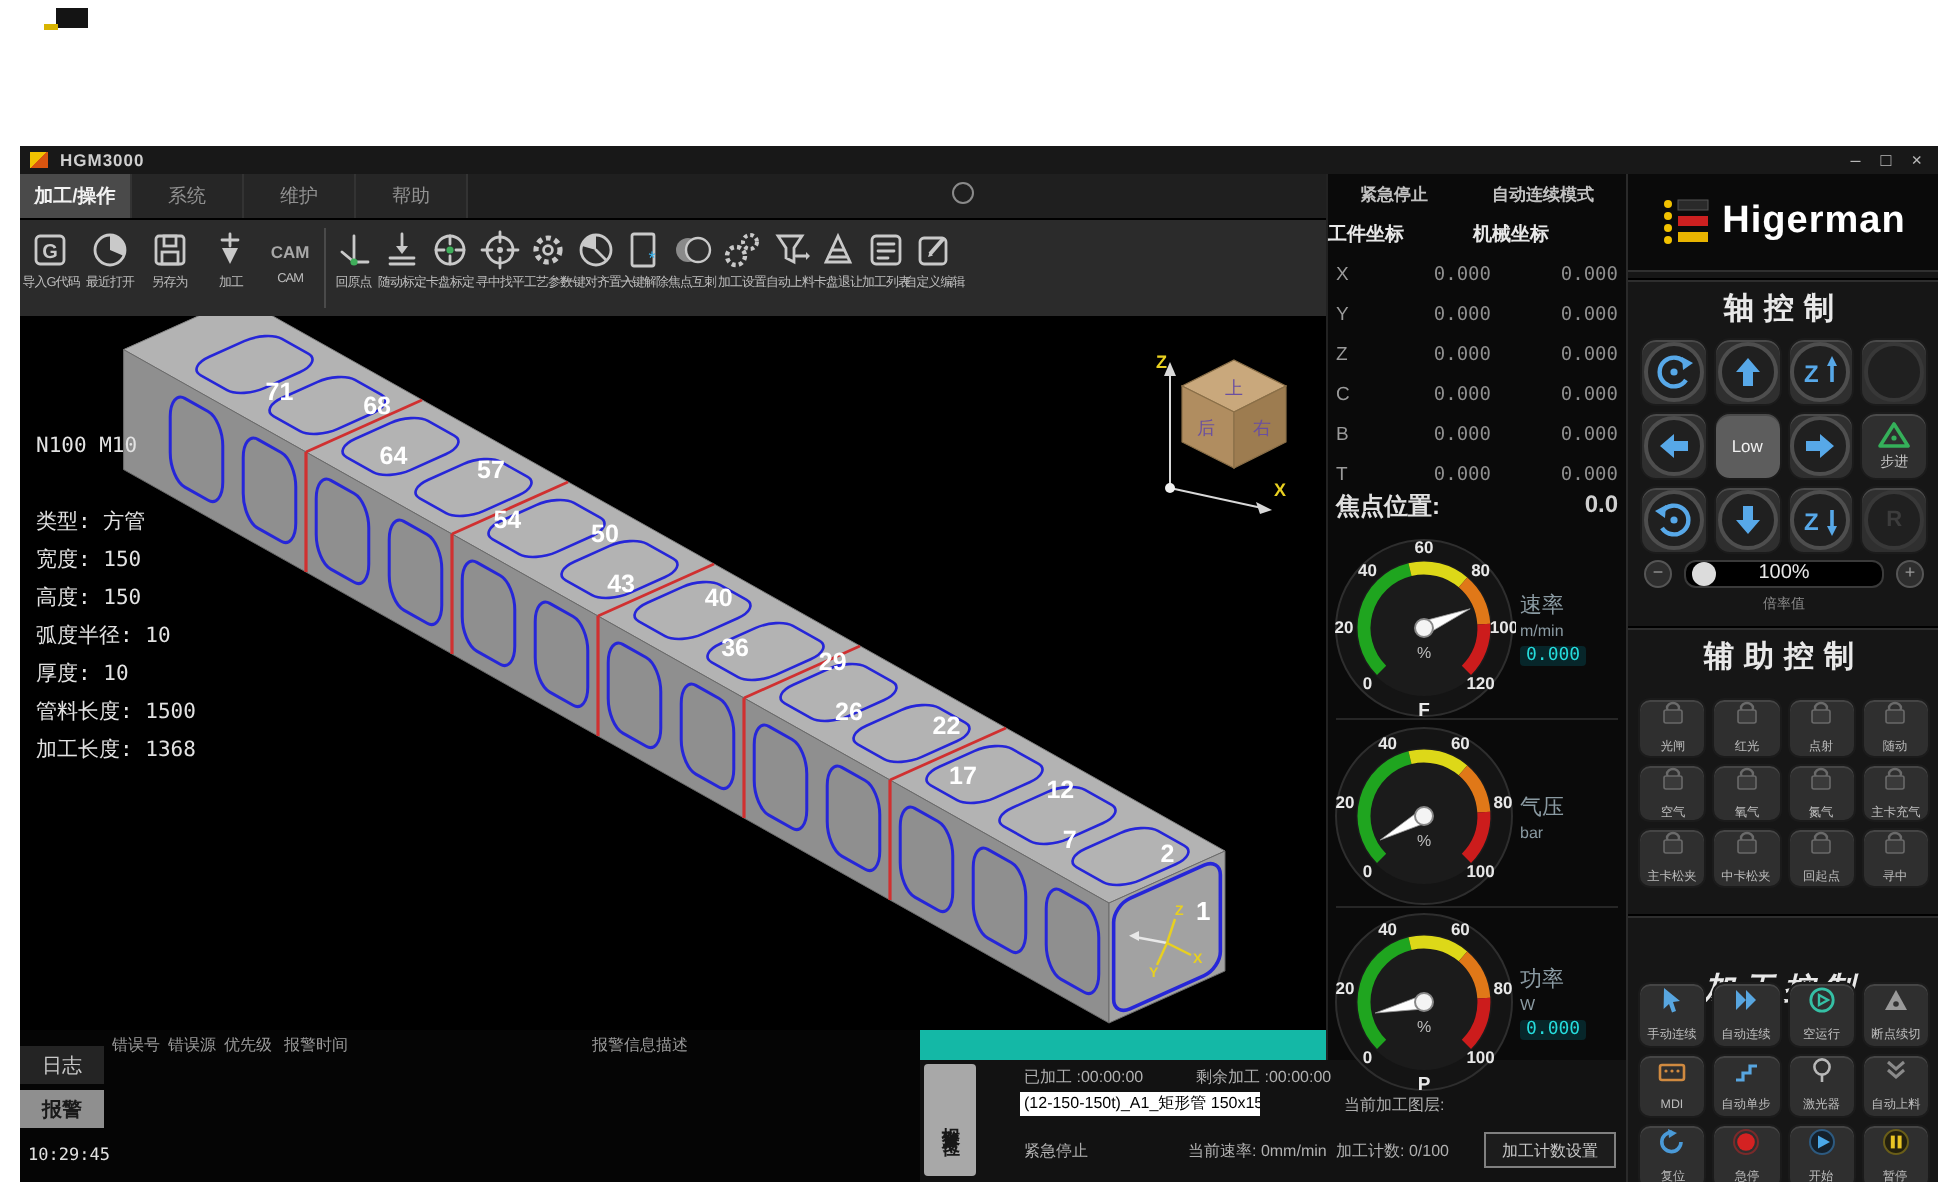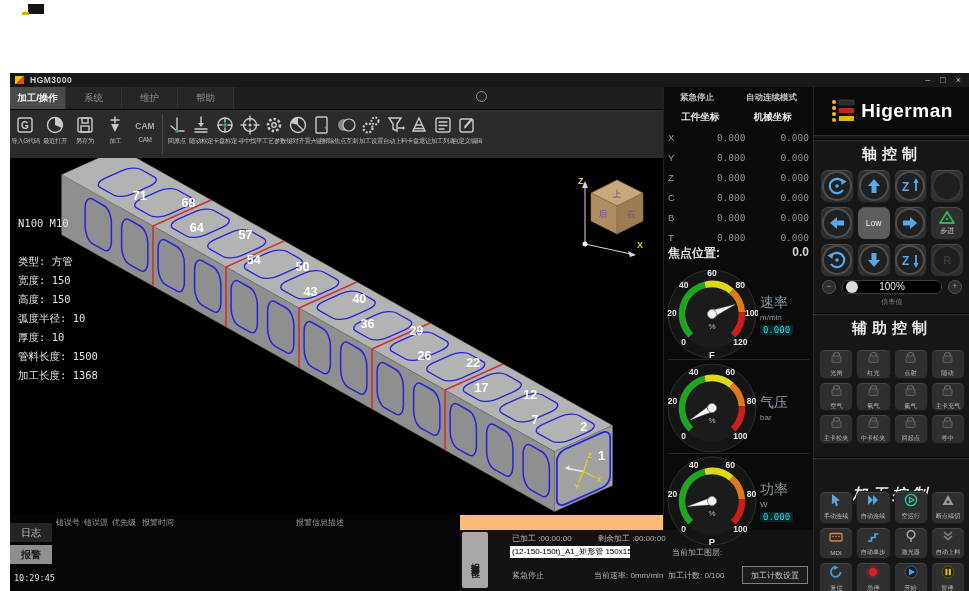--- a/index.html
+++ b/index.html
@@ -1,20 +1,20 @@
 <!DOCTYPE html>
 <html><head>
 <meta charset="utf-8">
 <style>
   html,body{margin:0;padding:0;}
   body{width:969px;height:591px;background:#fff;font-family:"Liberation Sans",sans-serif;position:relative;overflow:hidden;}
   .abs{position:absolute;}
   #artifact{left:28px;top:4px;width:16px;height:10px;background:#141414;}
   #artifact2{left:22px;top:12px;width:7px;height:3px;background:#d8b400;}
-  #app{left:10px;top:73px;width:959px;height:518px;background:#fdba74;overflow:hidden;}
+  #app{left:10px;top:73px;width:959px;height:518px;background:#14b8a6;overflow:hidden;}
   
   #titlebar{left:0;top:0;width:959px;height:14px;background:#181818;display:flex;align-items:center;}
   #title-icon{width:9px;height:8px;margin-left:5px;background:linear-gradient(135deg,#f2c200 50%,#d85510 50%);}
   #title-text{color:#cfcfcf;font-size:8.5px;font-weight:bold;margin-left:6px;letter-spacing:.5px;}
   #win-controls{margin-left:auto;margin-right:8px;display:flex;gap:10px;color:#b8b8b8;font-size:9px;line-height:14px;}
   #win-controls span{cursor:default;}
   
   #menubar{left:0;top:14px;width:653px;height:22px;background:#1f1f1f;display:flex;border-bottom:1px solid #000;}
   .tab{width:55px;display:flex;align-items:center;justify-content:center;font-size:9.5px;color:#909090;border-right:1px solid #333;background:#262626;}
   .tab.active{background:#4a4a4a;color:#f2f2f2;font-weight:bold;}
@@ -40,29 +40,29 @@
   
   #bstatus{left:450px;top:457px;width:353px;height:61px;background:#121212;}
   #alarm-reset{position:absolute;left:2px;top:2px;width:26px;height:56px;background:#a8a8a8;color:#181818;font-size:9px;font-weight:bold;display:flex;align-items:center;justify-content:center;writing-mode:vertical-lr;letter-spacing:2px;border-radius:2px;}
   .bs-text{position:absolute;font-size:8px;color:#b0b0b0;white-space:nowrap;}
   #file-field{position:absolute;left:50px;top:16px;width:118px;height:12px;background:#fff;color:#000;font-size:8px;line-height:12px;overflow:hidden;white-space:nowrap;padding-left:2px;}
   #count-btn{position:absolute;left:282px;top:36px;width:64px;height:16px;border:1px solid #808080;color:#c8c8c8;font-size:8px;display:flex;align-items:center;justify-content:center;background:#1c1c1c;font-family:Liberation Mono, monospace;}
   
   #coords{left:653px;top:14px;width:149px;height:443px;background:#0a0a0a;border-left:1px solid #222;border-right:1px solid #222;}
   #estop-row{position:absolute;left:0;top:5px;width:149px;display:flex;justify-content:space-around;font-size:8.5px;color:#c0c0c0;font-weight:bold;}
   #coord-heads{position:absolute;left:0;top:24px;width:145px;display:flex;font-size:9.5px;color:#e8e8e8;font-weight:bold;}
-  #coord-heads span{flex:1;text-align:center;font-family:Liberation Serif, serif;}
+  #coord-heads span{flex:1;text-align:left;font-family:Liberation Serif, serif;}
   .coord-row{position:absolute;left:4px;width:141px;height:20px;display:flex;align-items:center;}
   .coord-row .ax{width:14px;color:#9a9a9a;font-size:9.5px;}
   .coord-row .val{flex:1;text-align:right;color:#8f8f8f;font-size:9.5px;font-family:"DejaVu Sans Mono",monospace;}
   #focus-row{position:absolute;left:4px;top:158px;width:141px;display:flex;font-size:12px;color:#e0e0e0;font-weight:bold;}
   #focus-row .fv{margin-left:auto;color:#cfcfcf;}
   .gauge-block{position:absolute;left:2px;width:145px;height:92px;display:flex;align-items:center;}
   .g-side{margin-left:2px;display:flex;flex-direction:column;gap:1px;}
-  .g-name{color:#8a9aa2;font-size:14px;}
+  .g-name{color:#8a9aa2;font-size:11px;}
   .g-unit{color:#8a9aa2;font-size:8px;}
   .g-val{color:#25dcdc;background:#07262a;font-size:9px;font-family:"DejaVu Sans Mono",monospace;padding:0 3px;border-radius:2px;margin-top:2px;}
   .g-sep{position:absolute;left:4px;width:141px;height:1px;background:#262626;}
   
   #rpanel{left:803px;top:14px;width:156px;height:504px;background:#161616;border-left:1px solid #2a2a2a;}
   #logo{position:absolute;left:0;top:0;width:156px;height:48px;background:#0a0a0a;display:flex;align-items:center;justify-content:center;gap:6px;border-bottom:1px solid #303030;}
   #logo-text{color:#fff;font-size:19px;font-weight:bold;letter-spacing:.5px;}
   .sec-head{position:absolute;left:0;width:156px;text-align:center;color:#e8e8e8;font-size:15px;font-weight:bold;letter-spacing:5px;}
   .sec-line{position:absolute;left:0;width:156px;height:1px;background:#000;box-shadow:0 1px 0 #2e2e2e;}
   #axis-grid{position:absolute;left:6px;top:82px;width:144px;height:108px;display:grid;grid-template-columns:repeat(4,1fr);grid-template-rows:repeat(3,1fr);gap:3px;}

